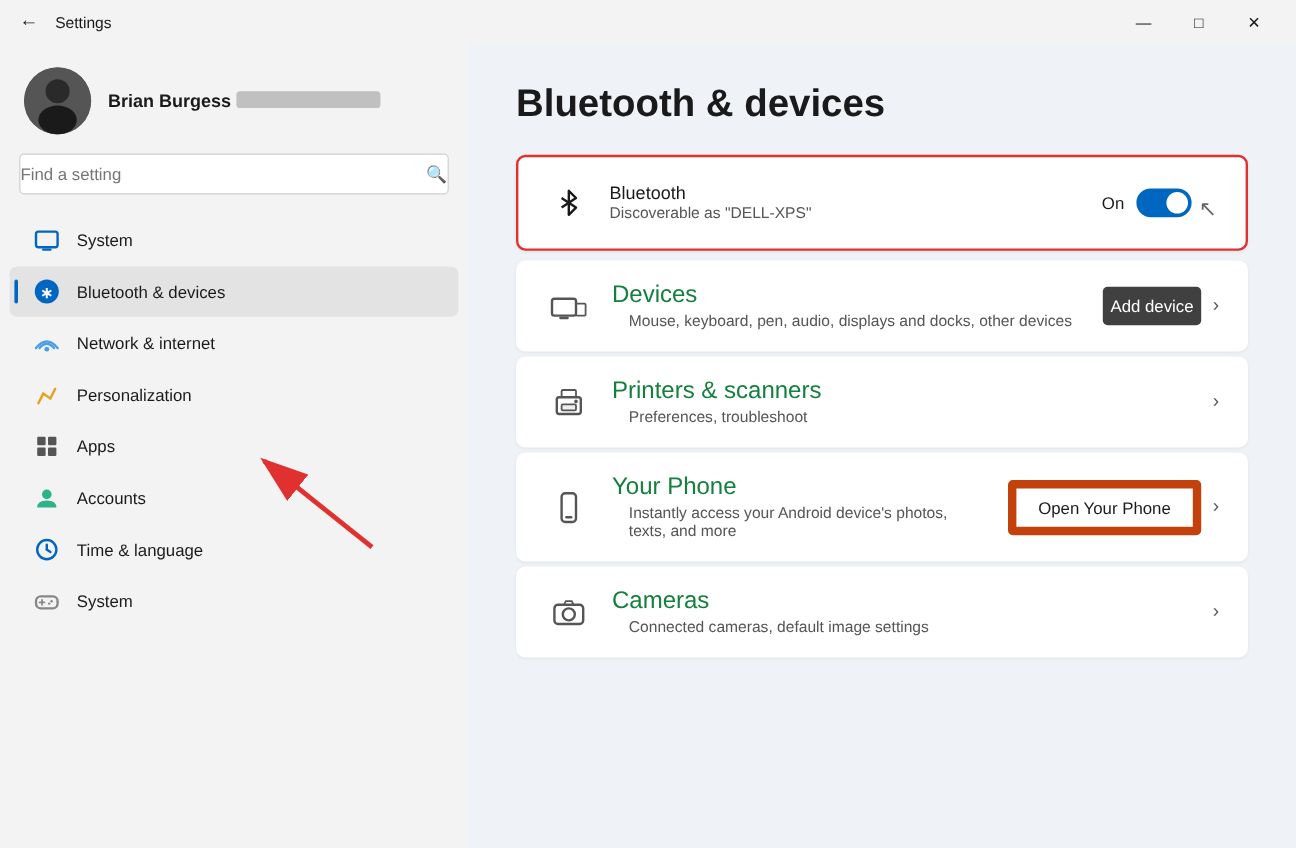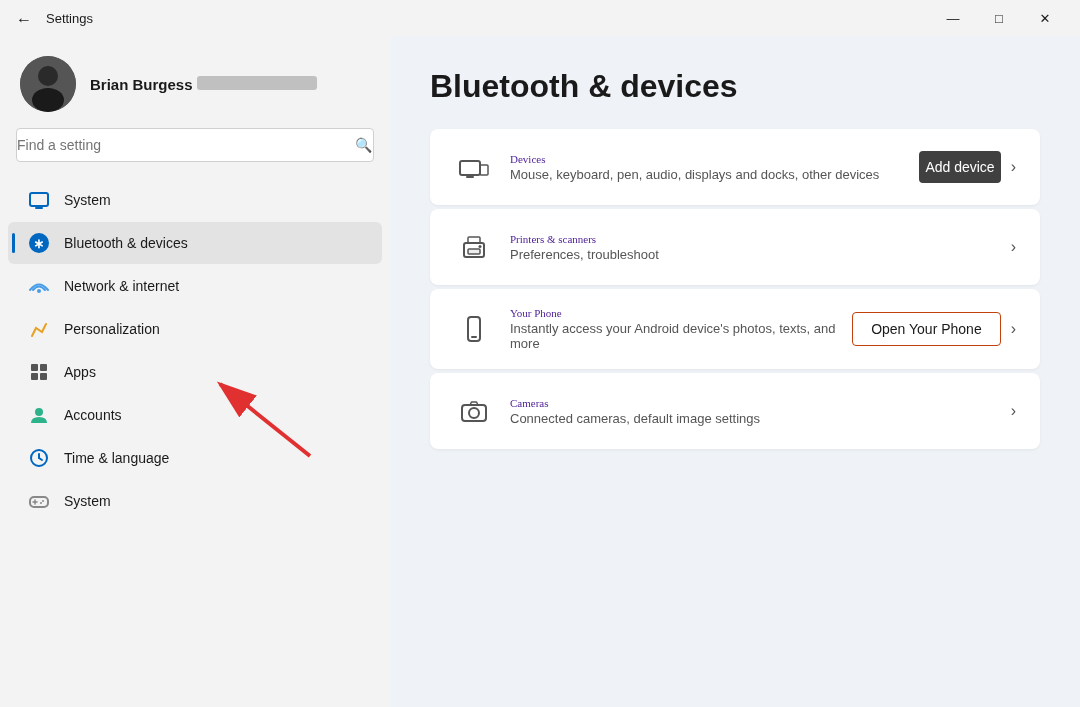--- a/index.html
+++ b/index.html
@@ -256,43 +256,43 @@
 
     .card-icon {
       width: 40px;
       height: 40px;
       display: flex;
       align-items: center;
       justify-content: center;
       flex-shrink: 0;
     }
     .card-text { flex: 1; }
-    .card-title { font-size: 11px; font-weight: 500; color: #4c1d95; font-family: Liberation Serif, serif; }
-    .card-subtitle { font-size: 13px; color: #555; margin-top: 2px; }
+    .card-title { font-size: 20px; font-weight: 500; color: #15803d; }
+    .card-subtitle { font-size: 13px; color: #555; margin-top: 2px; margin-left: 14px; }
 
     .card-action {
       display: flex;
       align-items: center;
       gap: 10px;
     }
     .add-device-btn {
       background: #404040;
       color: white;
       border: none;
       border-radius: 4px;
       padding: 8px 6px;
       font-size: 14px;
       cursor: pointer;
       font-weight: 400;
     }
 
     .open-phone-btn {
       background: #fff;
       color: #1a1a1a;
-      border: 1px solid #c2410c;
+      border: 7px solid #c2410c;
       border-radius: 4px;
       padding: 8px 18px;
       font-size: 14px;
       cursor: pointer;
     }
 
     .chevron {
       font-size: 16px;
       color: #555;
     }
@@ -456,20 +456,37 @@
           </marker>
         </defs>
         <line x1="310" y1="420" x2="220" y2="348" stroke="#e03030" stroke-width="4" marker-end="url(#arrowhead)"></line>
       </svg>
     </div>
   </div>
 
   <div class="main-content">
     <h1 class="page-title">Bluetooth &amp; devices</h1>
 
+    <div class="bluetooth-card">
+      <div class="bt-icon">
+        <svg width="28" height="28" viewBox="0 0 28 28">
+          <path d="M14 4 L14 24 L20 18 L14 14 L20 10 Z" fill="none" stroke="#1a1a1a" stroke-width="2" stroke-linejoin="round"></path>
+          <path d="M8 10 L14 14 L8 18" fill="none" stroke="#1a1a1a" stroke-width="2" stroke-linejoin="round"></path>
+        </svg>
+      </div>
+      <div class="bt-text">
+        <div class="bt-title">Bluetooth</div>
+        <div class="bt-subtitle">Discoverable as "DELL-XPS"</div>
+      </div>
+      <div class="bt-toggle-area">
+        <span class="toggle-label">On</span>
+        <div class="toggle-switch"></div>
+        <span style="font-size:18px; color:#666; margin-top:10px; margin-left:-4px;">↖</span>
+      </div>
+    </div>
 
     <div class="setting-card">
       <div class="card-icon">
         <svg width="32" height="32" viewBox="0 0 32 32">
           <rect x="2" y="10" width="20" height="14" rx="2" fill="none" stroke="#555" stroke-width="2"></rect>
           <rect x="22" y="14" width="8" height="10" rx="1" fill="none" stroke="#555" stroke-width="1.5"></rect>
           <rect x="8" y="25" width="8" height="2" fill="#555" rx="1"></rect>
         </svg>
       </div>
       <div class="card-text">

